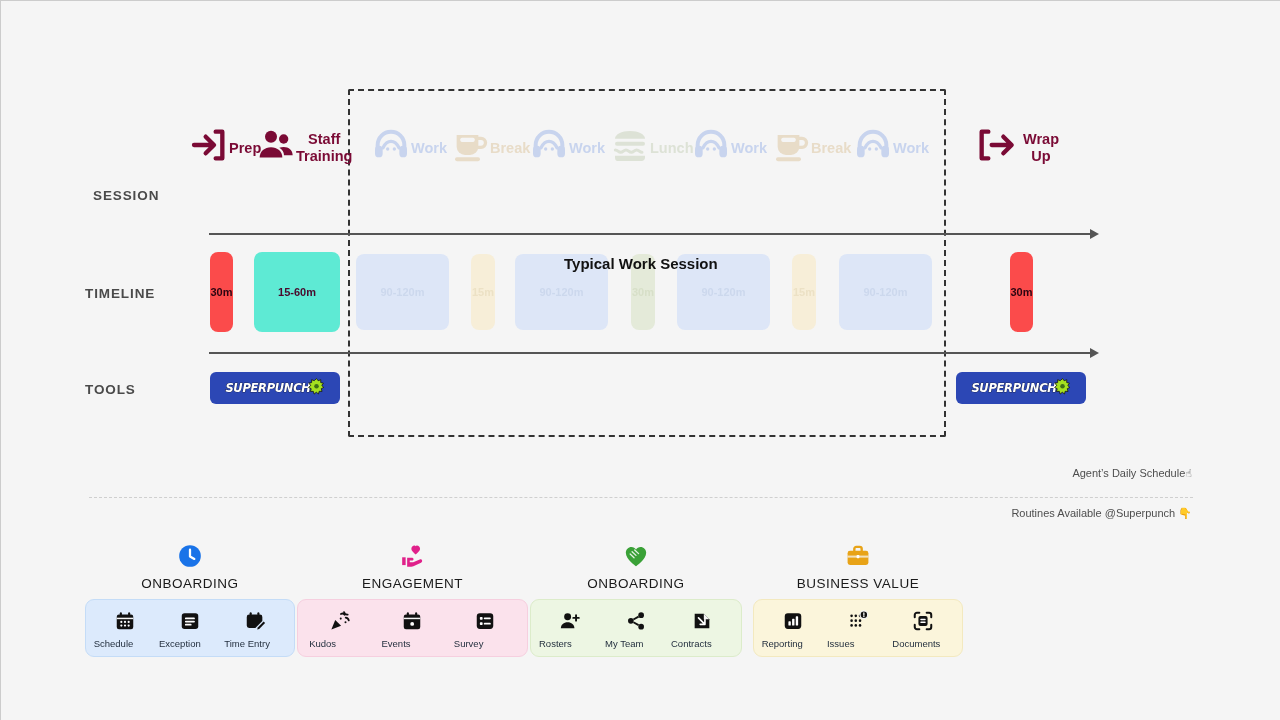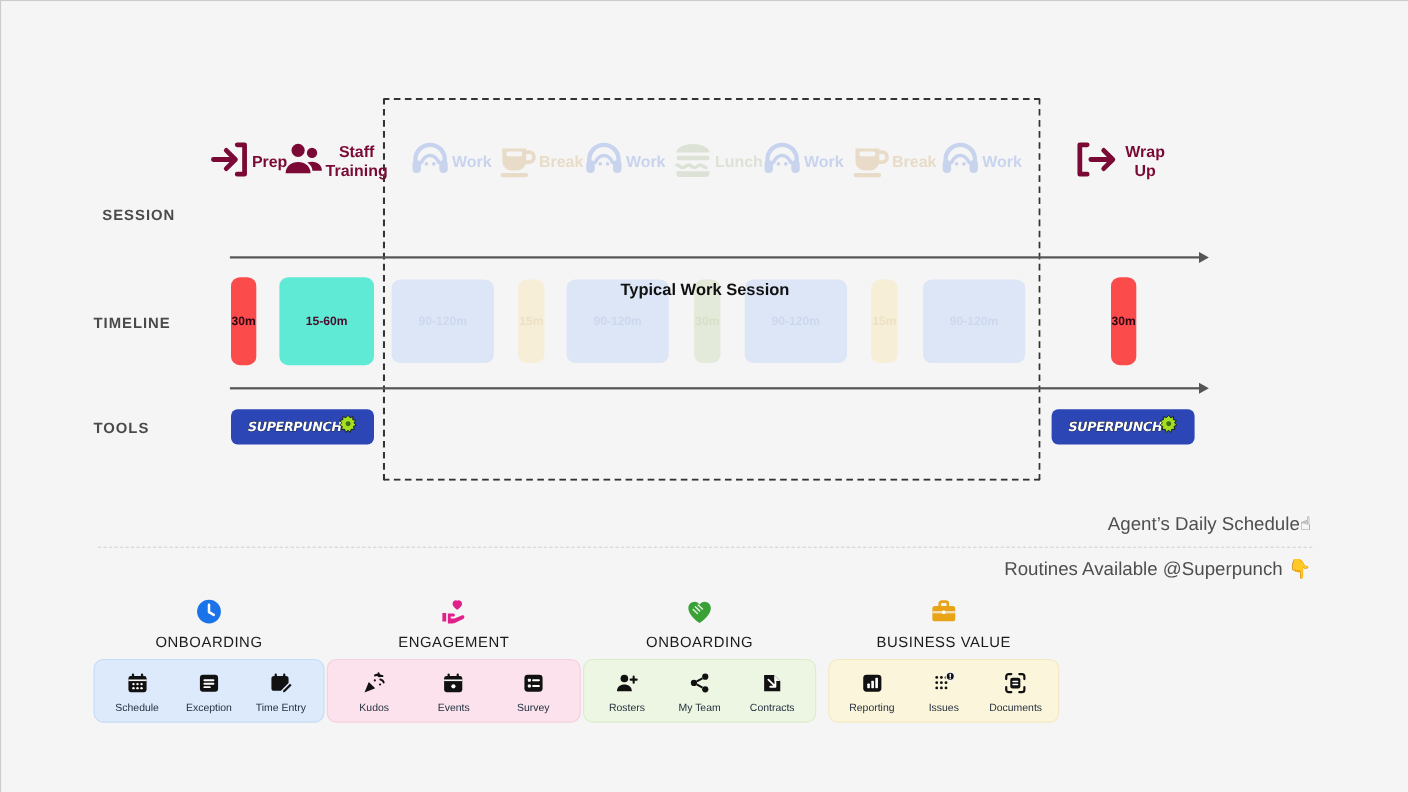--- a/index.html
+++ b/index.html
@@ -131,21 +131,21 @@
     -webkit-text-stroke: 0.6px #111111;
     paint-order: stroke fill;
     line-height: 12px;
   }
   .sp-burst { margin-left: -3px; }
 
   
   #caption-top, #caption-bottom {
     position: absolute;
     right: 88px;
-    font-size: 17px;
+    font-size: 11px;
     color: #4e4e4e;
     white-space: nowrap;
   }
   #caption-top    { top: 466px; }
   #caption-bottom { top: 506px; }
   .emoji { font-family: "DejaVu Sans", sans-serif; }
   #divider-dotted {
     position: absolute;
     left: 88px; top: 496px;
     width: 1104px; height: 0;
@@ -172,21 +172,20 @@
     border-radius: 9px;
     height: 58px;
     display: flex;
     align-items: center;
     justify-content: space-around;
     padding: 0 6px;
   }
   .cat-item {
     display: flex;
     flex-direction: column;
-    align-items: center;
     width: 62px;
   }
   .cat-item-icon { height: 26px; display: flex; align-items: center; justify-content: center; }
   .cat-item-label {
     margin-top: 4px;
     font-size: 9.5px;
     color: #24303f;
     white-space: nowrap;
   }
 </style>

